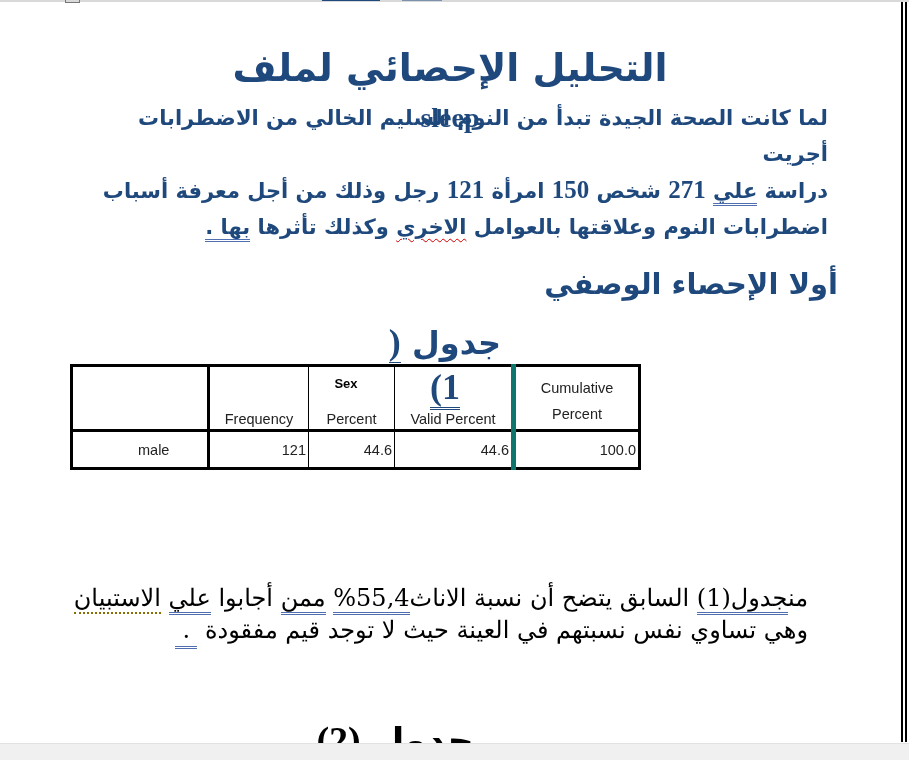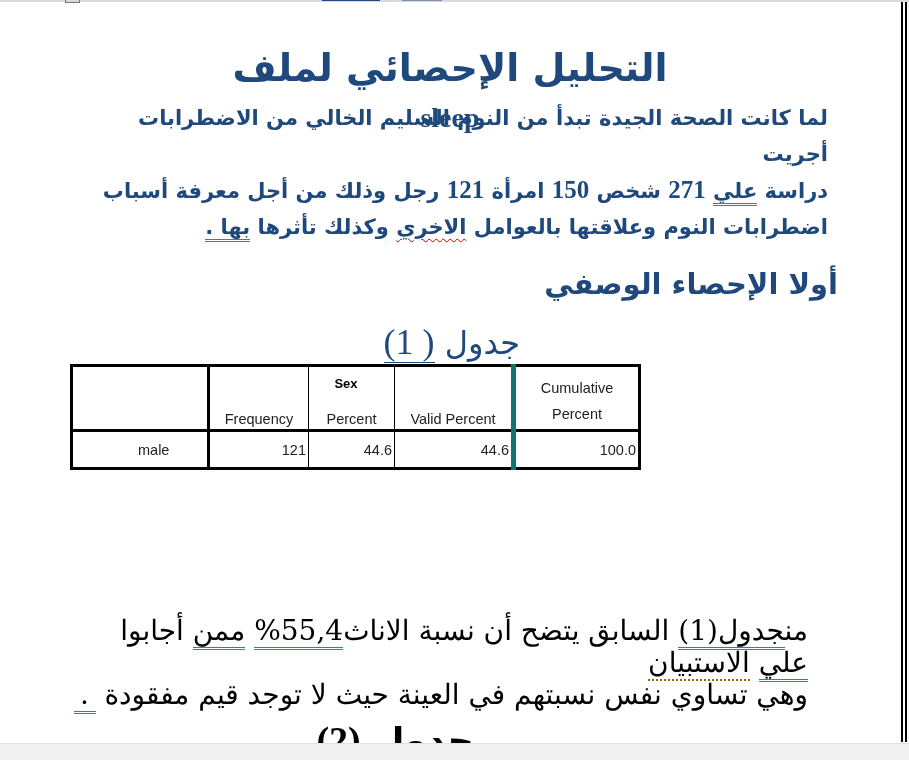--- a/index.html
+++ b/index.html
@@ -33,22 +33,22 @@
   .intro .num { font-family:"Liberation Serif", serif; font-size:25px; }
   .u-double { border-bottom:3px double #4f6fb0; }
   .u-wave { text-decoration:underline wavy #d00000; text-underline-offset:4px; text-decoration-thickness:1px; }
 
   .section-heading {
     position:absolute; left:420px; top:240px; width:418px; text-align:right; direction:rtl;
     color:#1f497d; font-weight:bold; font-size:29px; line-height:40px;
     font-family:"DejaVu Sans", sans-serif;
   }
   .table1-heading {
-    position:absolute; left:370px; top:288px; width:150px; direction:rtl;
-    color:#1f497d; font-weight:normal; font-size:32px; line-height:44px;
+    position:absolute; left:370px; top:288px; width:150px; text-align:center; direction:rtl;
+    color:#1f497d; font-weight:bold; font-size:32px; line-height:44px;
     font-family:"DejaVu Sans", sans-serif;
   }
   .table1-heading .num { font-family:"Liberation Serif", serif; font-size:36px; border-bottom:3px double #1f497d; }
 
   .spss-caption {
     position:absolute; left:70px; top:343px; width:552px; text-align:center;
     font-family:"Liberation Sans", sans-serif; font-weight:bold; font-size:13px; color:#000;margin-top:33px;
   }
   table.spss {
     position:absolute; left:70px; top:364px;
@@ -63,22 +63,22 @@
   table.spss .c-pct { width:83px; border-right:1px solid #000; }
   table.spss .c-vpct { width:114px; border-right:5px solid #0f766e; }
   table.spss .c-cpct { width:120px; }
   table.spss .body td { height:35px; }
   table.spss .body td.num { text-align:right; padding-right:2px; }
   table.spss .body td.lab { text-align:left; padding-left:3px; }
   table.spss .body td.lab2 { text-align:left; padding-left:0; }
   table.spss .cum-head { line-height:26px; }
 
   .conclusion {
-    position:absolute; left:66px; top:615px; width:742px; direction:rtl; text-align:right;
-    font-family:"DejaVu Serif", serif; font-size:28px; line-height:32px; color:#000;
+    position:absolute; left:66px; top:582px; width:742px; direction:rtl; text-align:right;
+    font-family:"DejaVu Serif", serif; font-size:24px; line-height:32px; color:#000;
   }
   .conclusion .u-blue { border-bottom:3px double #4f6fb0; }
   .conclusion .u-dots { border-bottom:2px dotted #8a6d00; }
   .conclusion .trail { display:inline-block; width:22px; border-bottom:3px double #4f6fb0; text-align:center; }
 
   .table2-heading {
     position:absolute; left:300px; top:680px; width:190px; text-align:center; direction:rtl;
     font-weight:bold; font-size:36px; line-height:48px; color:#000;
     font-family:"DejaVu Sans", sans-serif;
   }

